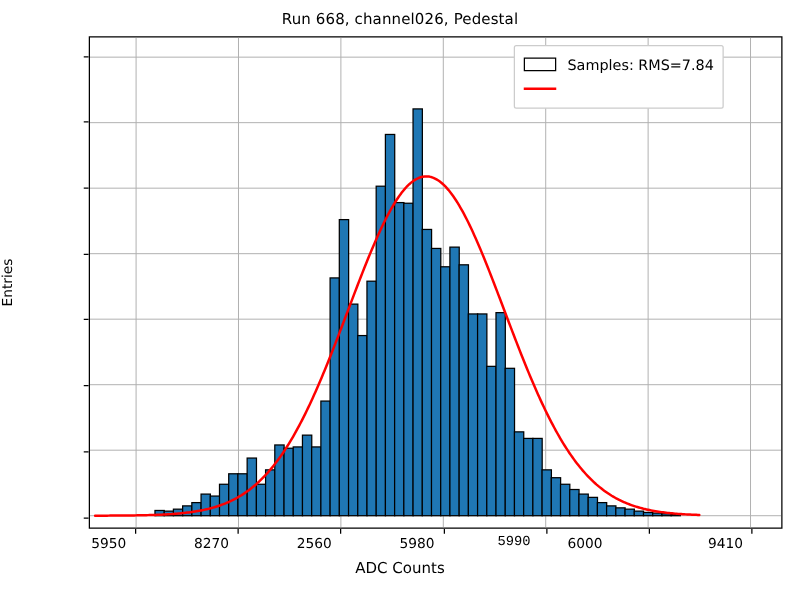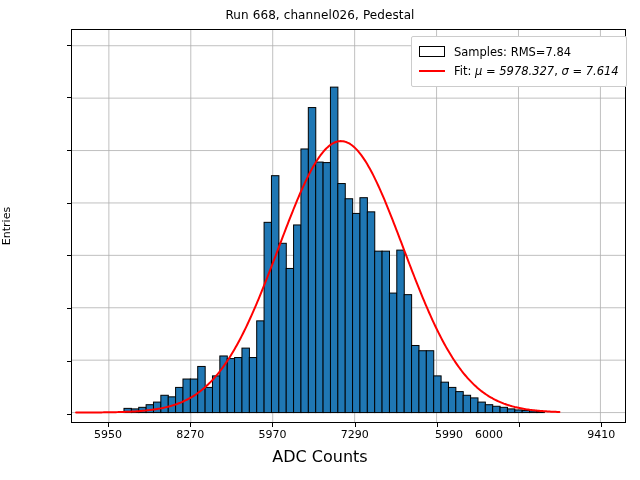--- a/index.html
+++ b/index.html
@@ -46,21 +46,21 @@
     left: 0;
     top: 0;
     width: 100%;
     height: 100%;
   }
   .xtick-label {
     position: absolute;
     top: 428px;
     width: 70px;
     margin-left: -35px;
-    text-align: center;
+    text-align: left;
     font-size: 11px;
     color: #000000;
   }
   .tick-mark-y {
     position: absolute;
     left: 67px;
     width: 4px;
     height: 1px;
     background: #000000;
   }
@@ -80,21 +80,21 @@
     transform: translate(-50%, -50%) rotate(-90deg);
     transform-origin: center center;
     white-space: nowrap;
   }
   #xlabel {
     position: absolute;
     left: 0;
     top: 447px;
     width: 640px;
     text-align: center;
-    font-size: 16px;
+    font-size: 12px;
     color: #000000;
   }
   #legend {
     position: absolute;
     left: 382px;
     top: 36px;
     border: 1px solid #cccccc;
     background: #ffffff;
     border-radius: 2px;
     padding: 5px 7px 6px 7px;
@@ -144,23 +144,23 @@
 
   <div id="chart-title">Run 668, channel026, Pedestal</div>
 
   <div id="ylabel">Entries</div>
   <div id="xlabel">ADC Counts</div>
 
   <div id="ytick-labels"></div>
   <div id="xtick-labels">
       <div class="xtick-label" style="left: 108px;">5950</div>
       <div class="xtick-label" style="left: 190.222px;">8270</div>
-      <div class="xtick-label" style="left: 272.444px;">5970</div>
-      <div class="xtick-label" style="left: 354.667px;">7290</div>
-      <div class="xtick-label" style="left: 449px;">5990</div>
+      <div class="xtick-label" style="left: 272.444px;">2560</div>
+      <div class="xtick-label" style="left: 354.667px;">5980</div>
+      <div class="xtick-label" style="left: 433px; font-family: Liberation Mono, monospace;">5990</div>
       <div class="xtick-label" style="left: 489px;">6000</div>
       <div class="xtick-label" style="left: 601.333px;">9410</div>
     </div>
   <div id="tick-marks">
       <div class="tick-mark-y" style="top: 413.519px;"></div>
       <div class="tick-mark-y" style="top: 360.845px;"></div>
       <div class="tick-mark-y" style="top: 308.171px;"></div>
       <div class="tick-mark-y" style="top: 255.497px;"></div>
       <div class="tick-mark-y" style="top: 202.824px;"></div>
       <div class="tick-mark-y" style="top: 150.15px;"></div>
@@ -257,17 +257,16 @@
       </svg>
   </div>
 
   <div id="legend">
     <div class="legend-row">
       <span class="legend-swatch-patch"></span>
       <span class="legend-text">Samples: RMS=7.84</span>
     </div>
     <div class="legend-row">
       <span class="legend-swatch-line"></span>
-      <span class="legend-text"><span>Fit: </span><i>μ = 5978.327</i><span>, </span><i>σ = 7.614</i></span>
     </div>
   </div>
 
 </div>
 
 </body></html>

